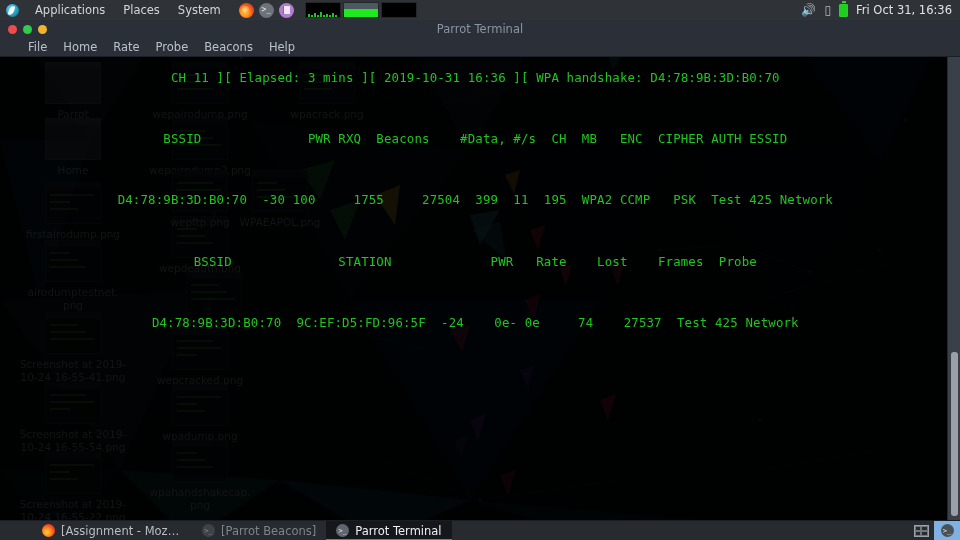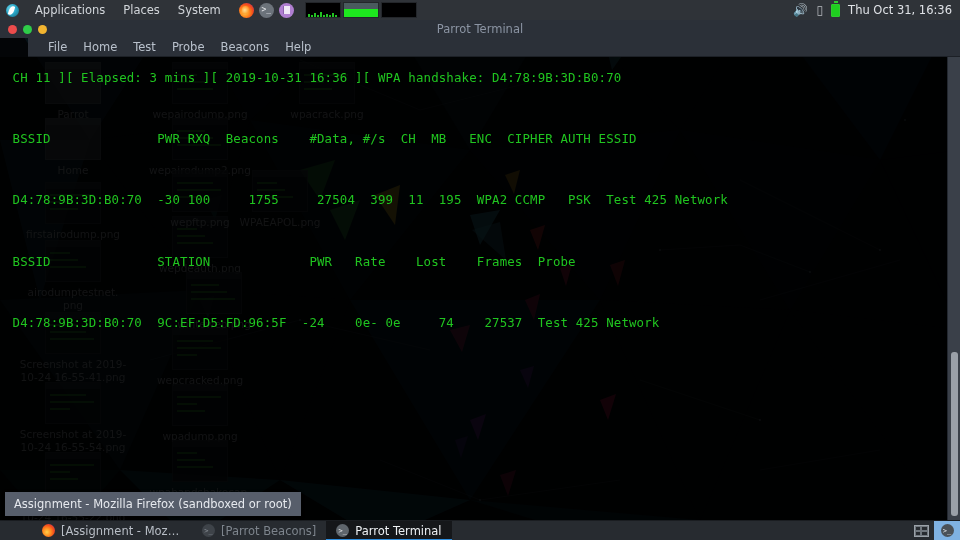--- a/index.html
+++ b/index.html
@@ -136,40 +136,40 @@
   .wbtn { width: 9px; height: 9px; border-radius: 50%; }
   .wbtn.close { background: #ec4c4c; }
   .wbtn.min { background: #2ecc49; }
   .wbtn.max { background: #f2b430; }
   .wtitle {
     position: absolute; left: 0; right: 0; text-align: center;
     font-size: 11.5px; color: #8b94a3;
   }
   .menubar {
     height: 19px; background: #2b3038;
-    display: flex; align-items: center; padding-left: 12px;
+    display: flex; align-items: center; padding-left: 20px;
     border-bottom: 1px solid #1c2026;
-    margin-left: 28px;
   }
   .mb-item {
     font-size: 11.5px; color: #b9c1cc; padding: 0 8px; height: 19px; line-height: 19px;
   }
   .term-body {
     position: absolute; left: 0; top: 37px; right: 0; bottom: 0;
     background: rgba(0,0,0,0.80);
     overflow: hidden;
   }
   .term-text {
     position: absolute; left: 5px; top: 6px; right: 22px;
     font-family: "DejaVu Sans Mono", monospace;
     font-size: 12.4px;
     line-height: 30.6px;
     color: #20c520;
     white-space: pre;
     letter-spacing: 0.15px;
+    text-align: center;
   }
   .term-line { white-space: pre; }
   .term-scrollbar {
     position: absolute; right: 0; top: 0; bottom: 0; width: 13px;
     background: #3a4049;
     border-left: 1px solid #232830;
   }
   .term-thumb {
     position: absolute; left: 3px; width: 7px;
     top: 295px; bottom: 4px;
@@ -515,52 +515,51 @@
       </div>
       <div class="mon net"></div>
     </div>
 
     <div class="tp-spacer"></div>
 
     <div class="tp-right">
       <div class="sys-ico">🔊</div>
       <div class="sys-ico">▯</div>
       <div class="batt"></div>
-      <div class="tp-clock">Thu Oct 31, 16:36</div>
+      <div class="tp-clock">Fri Oct 31, 16:36</div>
     </div>
   </div>
 
   <div id="term-window">
     <div class="titlebar">
       <div class="wbtns">
         <div class="wbtn close"></div>
         <div class="wbtn min"></div>
         <div class="wbtn max"></div>
       </div>
       <div class="wtitle">Parrot Terminal</div>
     </div>
 
     <div class="menubar">
       <div class="mb-item">File</div>
       <div class="mb-item">Home</div>
-      <div class="mb-item">Test</div>
+      <div class="mb-item">Rate</div>
       <div class="mb-item">Probe</div>
       <div class="mb-item">Beacons</div>
       <div class="mb-item">Help</div>
     </div>
 
     <div class="term-body">
       <div class="term-text" id="term-text"><div class="term-line"> CH 11 ][ Elapsed: 3 mins ][ 2019-10-31 16:36 ][ WPA handshake: D4:78:9B:3D:B0:70</div><div class="term-line">&nbsp;</div><div class="term-line"> BSSID              PWR RXQ  Beacons    #Data, #/s  CH  MB   ENC  CIPHER AUTH ESSID</div><div class="term-line">&nbsp;</div><div class="term-line"> D4:78:9B:3D:B0:70  -30 100     1755     27504  399  11  195  WPA2 CCMP   PSK  Test 425 Network</div><div class="term-line">&nbsp;</div><div class="term-line"> BSSID              STATION             PWR   Rate    Lost    Frames  Probe</div><div class="term-line">&nbsp;</div><div class="term-line"> D4:78:9B:3D:B0:70  9C:EF:D5:FD:96:5F  -24    0e- 0e     74    27537  Test 425 Network</div></div>
       <div class="term-scrollbar">
         <div class="term-thumb"></div>
       </div>
     </div>
   </div>
 
-  <div id="tooltip">Assignment - Mozilla Firefox (sandboxed or root)</div>
 
   <div id="taskbar">
     <div class="tb-showdesk"></div>
 
     <div class="tb-item">
       <span class="tb-ico ff"></span>
       <span class="lbl">[Assignment - Mozilla ...</span>
     </div>
 
     <div class="tb-item dim">

